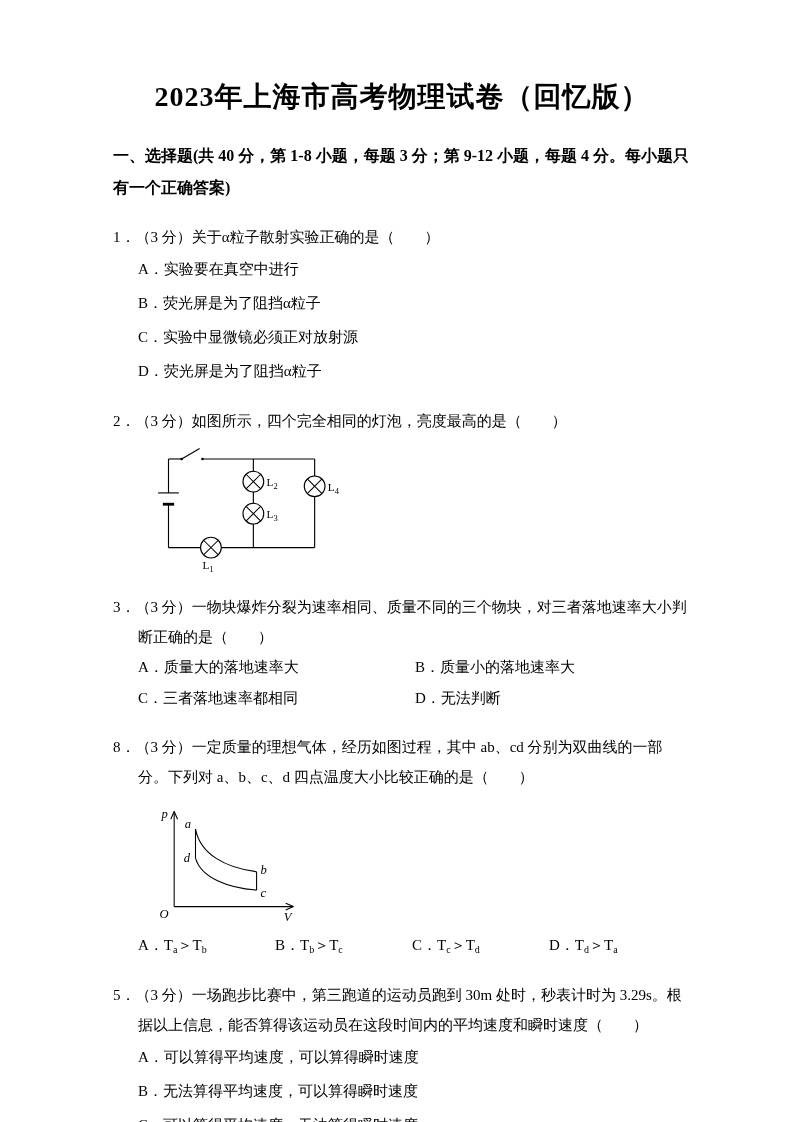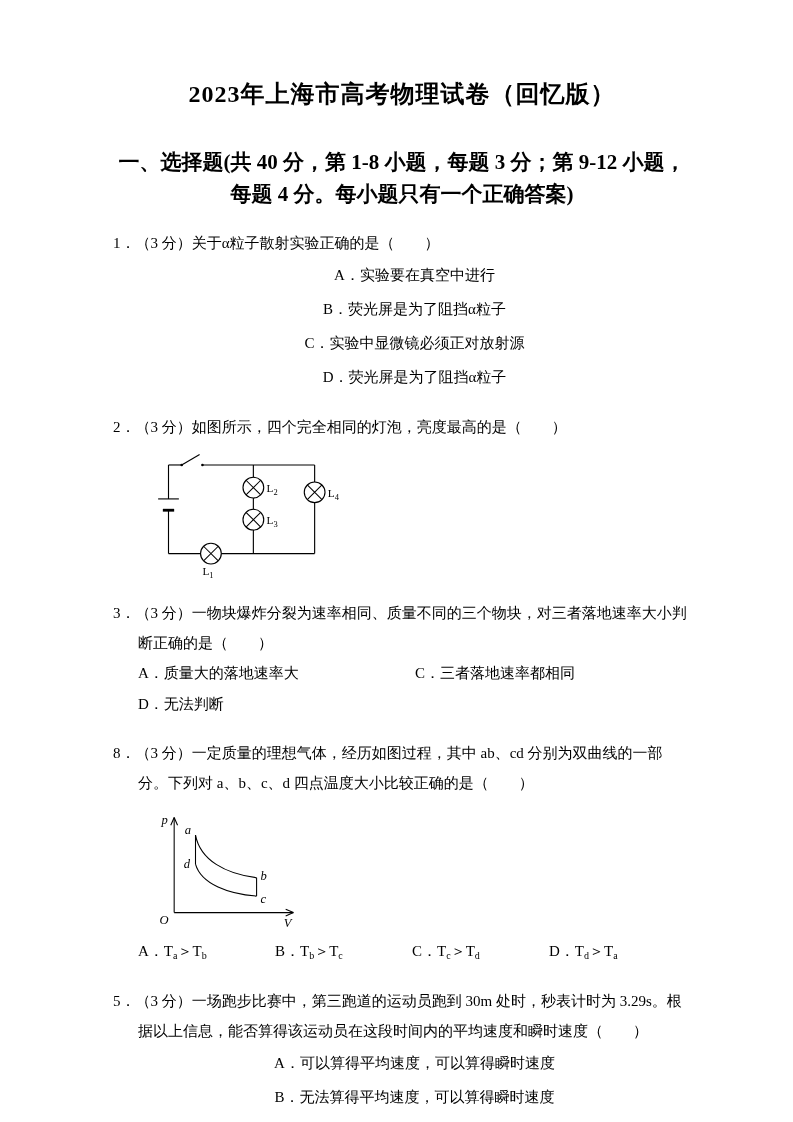--- a/index.html
+++ b/index.html
@@ -4,30 +4,30 @@
 <style>
   * { margin:0; padding:0; box-sizing:border-box; }
   html,body { background:#ffffff; }
   body {
     width:793px; height:1122px; overflow:hidden;
     font-family:"Liberation Serif","DejaVu Serif",serif;
     font-size:15px; color:#000;
   }
   .page { padding:78px 102px 0 113px; }
   .title {
-    font-size:24px; font-weight:700; text-align:center;
-    margin-bottom:36px; letter-spacing:1px;
+    font-size:28px; font-weight:700; text-align:center;
+    margin-bottom:24px; letter-spacing:1px;
   }
   .section-heading {
-    font-weight:700; font-size:21px; line-height:32px; margin-bottom:8px;text-align:center;
+    font-weight:700; font-size:16px; line-height:32px; margin-bottom:8px;
   }
   .q-stem {
     line-height:30px; padding-left:25px; text-indent:-25px; margin-top:18px;font-family:Liberation Serif, serif;
   }
-  .options-col .opt { line-height:34px; padding-left:25px;text-align:center; }
+  .options-col .opt { line-height:34px; padding-left:25px; }
   .options-row { display:flex; line-height:34px; padding-left:25px; }
   .options-row .opt4 { width:137px; }
   .options-grid {
     display:grid; grid-template-columns:277px 277px;
     line-height:31px; padding-left:25px;
   }
   .figure { margin:6px 0 2px 27px; line-height:0; }
   sub { font-size:10px; vertical-align:-3px; line-height:0; }
   .fig-text { font-family:"Liberation Serif","DejaVu Serif",serif; }
 </style>
@@ -94,20 +94,21 @@
         </g>
       </svg>
     </div>
 
   </div>
 
   <div class="question">
     <p class="q-stem">3．（3 分）一物块爆炸分裂为速率相同、质量不同的三个物块，对三者落地速率大小判断正确的是（　　）</p>
     <div class="options-grid">
       <div>A．质量大的落地速率大</div>
+      <div>B．质量小的落地速率大</div>
       <div>C．三者落地速率都相同</div>
       <div>D．无法判断</div>
     </div>
   </div>
 
   <div class="question">
     <p class="q-stem">8．（3 分）一定质量的理想气体，经历如图过程，其中 ab、cd 分别为双曲线的一部分。下列对 a、b、c、d 四点温度大小比较正确的是（　　）</p>
 
     <div class="figure">
       <svg viewBox="0 0 180 132" width="175" height="128">

